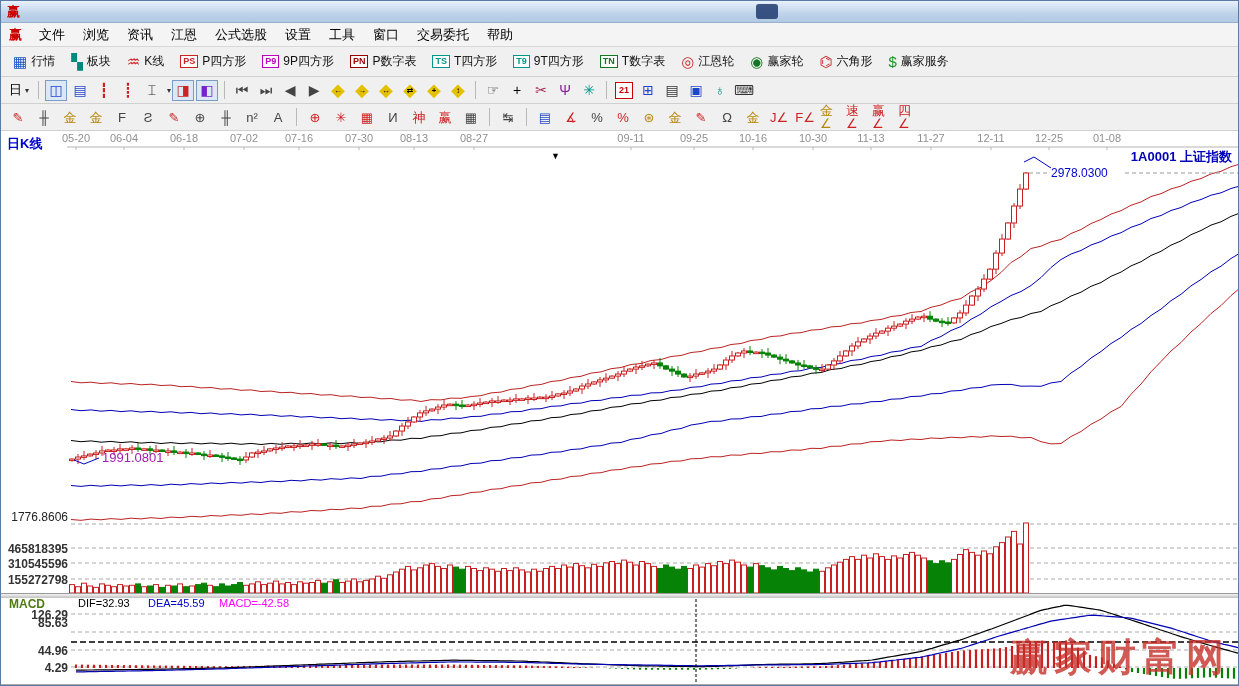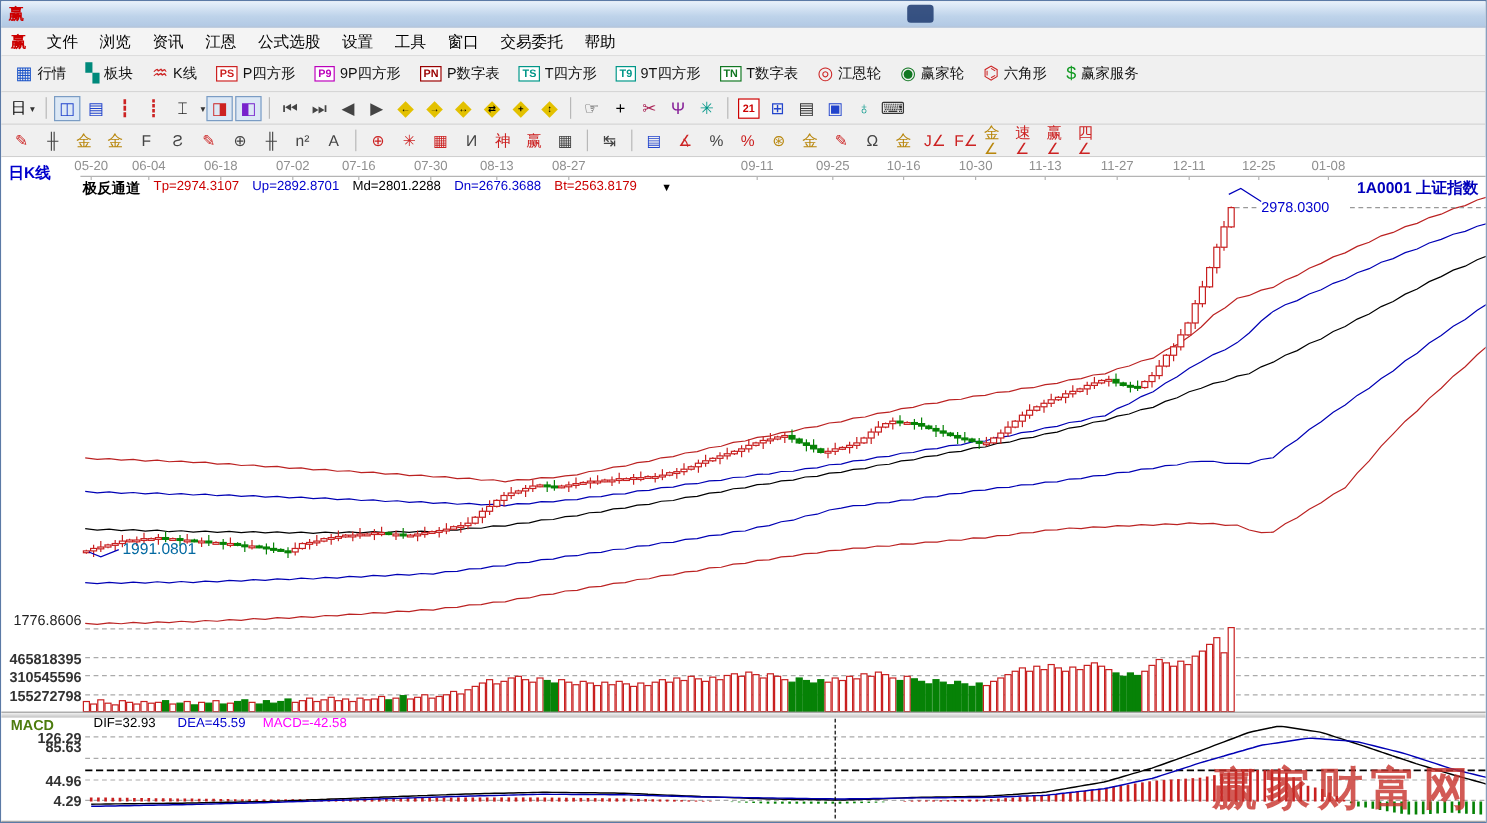--- a/index.html
+++ b/index.html
@@ -38,21 +38,21 @@
   .klabel{position:absolute;left:6px;top:4px;color:#0000cc;font-weight:bold;font-size:13px;}
   .symlabel{position:absolute;right:8px;top:17px;color:#0000bb;font-weight:bold;font-size:13px;}
   .indrow{position:absolute;left:68px;top:18px;font-size:11px;display:flex;white-space:nowrap;}
   .indrow span{margin-right:11px;}
   .ind-name{color:#000;font-size:12px;font-weight:bold;}
   .i-tp,.i-bt{color:#cc0000;}
   .i-up,.i-dn{color:#0000cc;}
   .i-md{color:#000;}
   .ind-caret{position:absolute;left:550px;top:20px;font-size:9px;color:#000;}
   .peak-label{position:absolute;left:1050px;top:35px;color:#0000cc;font-size:12px;}
-  .start-label{position:absolute;left:101px;top:319px;color:#0369a1;font-size:13px;}
+  .start-label{position:absolute;left:101px;top:319px;color:#a21caf;font-size:13px;}
   .lowgrid-label{position:absolute;left:0;width:67px;text-align:right;top:379px;color:#222;font-size:12px;}
   .vaxis,.maxis{position:absolute;left:0;width:67px;text-align:right;color:#333;font-size:12px;font-weight:bold;}
   .macdrow{position:absolute;left:0;top:466px;width:100%;font-size:11px;height:14px;}
   .macdrow span{position:absolute;}
   .m-label{left:8px;color:#4d7c0f;font-weight:bold;font-size:12px;}
   .m-dif{left:77px;color:#000;}
   .m-dea{left:147px;color:#0000cc;}
   .m-macd{left:218px;color:#ff00ff;}
   .vsplit{position:absolute;left:0;top:462px;width:100%;height:5px;background:linear-gradient(#f2f2f2,#c2c2c2);border-top:1px solid #999;}
   .bottombar{position:absolute;left:0;bottom:0;width:100%;height:3px;background:#d4d0c8;border-top:1px solid #a8a8a8;}
@@ -961,28 +961,20 @@
         <line x1="1227" y1="667" x2="1227" y2="677.3520515862069" stroke="#068206" stroke-width="2.2"></line>
         <line x1="1233" y1="667" x2="1233" y2="677.6755297931035" stroke="#068206" stroke-width="2.2"></line>
         <path d="M75 669.2 L79 669.1 L83 669.1 L87 669.0 L91 669.0 L95 668.9 L99 668.9 L103 668.8 L107 668.8 L111 668.8 L115 668.7 L119 668.7 L123 668.6 L127 668.6 L131 668.5 L135 668.5 L139 668.4 L143 668.4 L147 668.3 L151 668.3 L155 668.2 L159 668.1 L163 668.1 L167 668.0 L171 667.9 L175 667.8 L179 667.8 L183 667.7 L187 667.6 L191 667.5 L195 667.5 L199 667.4 L203 667.3 L207 667.2 L211 667.2 L215 667.1 L219 667.0 L223 666.9 L227 666.7 L231 666.6 L235 666.4 L239 666.3 L243 666.1 L247 666.0 L251 665.8 L255 665.7 L259 665.5 L263 665.4 L267 665.2 L271 665.1 L275 664.9 L279 664.8 L283 664.6 L287 664.5 L291 664.3 L295 664.1 L299 664.0 L303 663.8 L307 663.7 L311 663.5 L315 663.4 L319 663.2 L323 663.1 L327 662.9 L331 662.8 L335 662.6 L339 662.5 L343 662.3 L347 662.2 L351 662.0 L355 661.9 L359 661.7 L363 661.6 L367 661.4 L371 661.3 L375 661.1 L379 661.0 L383 660.8 L387 660.7 L391 660.6 L395 660.5 L399 660.4 L403 660.3 L407 660.2 L411 660.1 L415 660.0 L419 660.0 L423 659.9 L427 659.8 L431 659.7 L435 659.6 L439 659.5 L443 659.4 L447 659.3 L451 659.2 L455 659.2 L459 659.3 L463 659.3 L467 659.4 L471 659.4 L475 659.5 L479 659.5 L483 659.6 L487 659.6 L491 659.7 L495 659.7 L499 659.8 L503 659.8 L507 659.9 L511 659.9 L515 660.0 L519 660.0 L523 660.2 L527 660.4 L531 660.5 L535 660.7 L539 660.9 L543 661.0 L547 661.2 L551 661.4 L555 661.6 L559 661.7 L563 661.9 L567 662.1 L571 662.3 L575 662.4 L579 662.6 L583 662.8 L587 662.9 L591 663.1 L595 663.2 L599 663.3 L603 663.5 L607 663.6 L611 663.8 L615 663.9 L619 664.1 L623 664.2 L627 664.4 L631 664.5 L635 664.6 L639 664.8 L643 664.9 L647 664.9 L651 665.0 L655 665.0 L659 665.1 L663 665.2 L667 665.2 L671 665.3 L675 665.3 L679 665.4 L683 665.5 L687 665.5 L691 665.6 L695 665.6 L699 665.7 L703 665.6 L707 665.5 L711 665.4 L715 665.3 L719 665.1 L723 665.0 L727 664.9 L731 664.8 L735 664.6 L739 664.4 L743 664.3 L747 664.1 L751 663.9 L755 663.7 L759 663.6 L763 663.5 L767 663.4 L771 663.4 L775 663.3 L779 663.2 L783 663.2 L787 663.1 L791 663.1 L795 663.0 L799 663.0 L803 662.9 L807 662.8 L811 662.8 L815 662.7 L819 662.7 L823 662.4 L827 662.2 L831 661.9 L835 661.6 L839 661.3 L843 661.1 L847 660.8 L851 660.5 L855 660.2 L859 659.9 L863 659.7 L867 659.4 L871 659.0 L875 658.3 L879 657.6 L883 656.9 L887 656.2 L891 655.5 L895 654.8 L899 654.1 L903 653.4 L907 652.8 L911 652.1 L915 651.4 L919 650.7 L923 649.6 L927 648.4 L931 647.3 L935 646.1 L939 644.9 L943 643.7 L947 642.6 L951 641.4 L955 640.2 L959 639.1 L963 637.7 L967 636.3 L971 634.8 L975 633.4 L979 632.0 L983 630.5 L987 629.1 L991 627.7 L995 626.2 L999 624.8 L1003 623.3 L1007 621.8 L1011 620.2 L1015 618.7 L1019 617.2 L1023 615.7 L1027 614.2 L1031 612.6 L1035 611.1 L1039 609.6 L1043 608.6 L1047 607.8 L1051 606.9 L1055 606.1 L1059 605.3 L1063 604.4 L1067 604.3 L1071 604.9 L1075 605.5 L1079 606.1 L1083 606.7 L1087 607.3 L1091 607.9 L1095 608.5 L1099 609.1 L1103 610.2 L1107 611.5 L1111 612.8 L1115 614.1 L1119 615.4 L1123 616.7 L1127 618.0 L1131 619.3 L1135 620.6 L1139 621.9 L1143 623.3 L1147 624.6 L1151 626.0 L1155 627.3 L1159 628.7 L1163 630.0 L1167 631.3 L1171 632.7 L1175 634.0 L1179 635.4 L1183 636.6 L1187 637.8 L1191 639.0 L1195 640.2 L1199 641.4 L1203 642.6 L1207 643.8 L1211 645.0 L1215 646.1 L1219 647.2 L1223 648.3 L1227 649.4 L1231 650.5 L1235 651.6 L1239 652.7 " stroke="#000000" fill="none" stroke-width="1.2"></path>
         <path d="M75 670.9 L79 670.8 L83 670.8 L87 670.7 L91 670.6 L95 670.6 L99 670.5 L103 670.4 L107 670.4 L111 670.3 L115 670.2 L119 670.1 L123 670.1 L127 670.0 L131 669.9 L135 669.9 L139 669.8 L143 669.7 L147 669.7 L151 669.6 L155 669.5 L159 669.4 L163 669.3 L167 669.2 L171 669.1 L175 669.0 L179 668.9 L183 668.8 L187 668.7 L191 668.6 L195 668.5 L199 668.4 L203 668.3 L207 668.2 L211 668.1 L215 668.0 L219 667.9 L223 667.8 L227 667.6 L231 667.5 L235 667.4 L239 667.2 L243 667.1 L247 667.0 L251 666.9 L255 666.7 L259 666.6 L263 666.5 L267 666.3 L271 666.2 L275 666.1 L279 665.9 L283 665.8 L287 665.7 L291 665.6 L295 665.4 L299 665.3 L303 665.2 L307 665.0 L311 664.9 L315 664.8 L319 664.6 L323 664.5 L327 664.4 L331 664.3 L335 664.1 L339 664.0 L343 663.9 L347 663.7 L351 663.6 L355 663.5 L359 663.3 L363 663.2 L367 663.1 L371 662.9 L375 662.8 L379 662.7 L383 662.6 L387 662.5 L391 662.4 L395 662.3 L399 662.2 L403 662.1 L407 662.0 L411 661.9 L415 661.8 L419 661.7 L423 661.6 L427 661.5 L431 661.4 L435 661.3 L439 661.2 L443 661.1 L447 661.0 L451 660.9 L455 660.9 L459 661.0 L463 661.0 L467 661.0 L471 661.0 L475 661.1 L479 661.1 L483 661.1 L487 661.1 L491 661.2 L495 661.2 L499 661.2 L503 661.2 L507 661.3 L511 661.3 L515 661.3 L519 661.3 L523 661.4 L527 661.6 L531 661.7 L535 661.8 L539 661.9 L543 662.0 L547 662.1 L551 662.3 L555 662.4 L559 662.5 L563 662.6 L567 662.7 L571 662.8 L575 662.9 L579 663.1 L583 663.1 L587 663.2 L591 663.2 L595 663.3 L599 663.4 L603 663.4 L607 663.5 L611 663.5 L615 663.6 L619 663.7 L623 663.7 L627 663.8 L631 663.8 L635 663.9 L639 663.9 L643 664.0 L647 664.1 L651 664.1 L655 664.2 L659 664.2 L663 664.3 L667 664.4 L671 664.4 L675 664.5 L679 664.5 L683 664.6 L687 664.6 L691 664.7 L695 664.8 L699 664.8 L703 664.8 L707 664.7 L711 664.7 L715 664.6 L719 664.6 L723 664.5 L727 664.4 L731 664.4 L735 664.3 L739 664.3 L743 664.2 L747 664.1 L751 664.1 L755 664.0 L759 664.0 L763 663.9 L767 663.9 L771 663.9 L775 663.9 L779 663.8 L783 663.8 L787 663.8 L791 663.7 L795 663.7 L799 663.7 L803 663.6 L807 663.6 L811 663.6 L815 663.6 L819 663.5 L823 663.4 L827 663.3 L831 663.1 L835 663.0 L839 662.9 L843 662.7 L847 662.6 L851 662.4 L855 662.3 L859 662.2 L863 662.0 L867 661.9 L871 661.7 L875 661.2 L879 660.8 L883 660.3 L887 659.9 L891 659.4 L895 659.0 L899 658.5 L903 658.1 L907 657.6 L911 657.2 L915 656.7 L919 656.3 L923 655.5 L927 654.6 L931 653.8 L935 652.9 L939 652.0 L943 651.1 L947 650.3 L951 649.4 L955 648.5 L959 647.7 L963 646.5 L967 645.2 L971 643.9 L975 642.6 L979 641.3 L983 640.0 L987 638.7 L991 637.4 L995 636.0 L999 634.7 L1003 633.6 L1007 632.4 L1011 631.3 L1015 630.1 L1019 629.0 L1023 627.8 L1027 626.7 L1031 625.5 L1035 624.4 L1039 623.2 L1043 622.1 L1047 620.9 L1051 619.9 L1055 619.3 L1059 618.7 L1063 618.1 L1067 617.5 L1071 616.9 L1075 616.3 L1079 615.7 L1083 615.1 L1087 614.5 L1091 614.1 L1095 614.4 L1099 614.7 L1103 615.0 L1107 615.3 L1111 615.6 L1115 615.9 L1119 616.2 L1123 616.5 L1127 616.8 L1131 617.3 L1135 618.3 L1139 619.3 L1143 620.3 L1147 621.3 L1151 622.3 L1155 623.3 L1159 624.3 L1163 625.3 L1167 626.3 L1171 627.4 L1175 628.7 L1179 630.0 L1183 631.3 L1187 632.6 L1191 633.9 L1195 635.2 L1199 636.5 L1203 637.8 L1207 639.1 L1211 640.3 L1215 641.3 L1219 642.3 L1223 643.3 L1227 644.2 L1231 645.2 L1235 646.2 L1239 647.2 " stroke="#0000b4" fill="none" stroke-width="1.2"></path>
         <line x1="695" y1="593" x2="695" y2="683" stroke="#000" stroke-dasharray="3 2"></line>
       </svg>
 
     <div class="klabel">日K线</div>
     <div class="symlabel">1A0001  上证指数</div>
 
-    <div class="indrow">
-      <span class="ind-name">极反通道</span>
-      <span class="i-tp">Tp=2974.3107</span>
-      <span class="i-up">Up=2892.8701</span>
-      <span class="i-md">Md=2801.2288</span>
-      <span class="i-dn">Dn=2676.3688</span>
-      <span class="i-bt">Bt=2563.8179</span>
-    </div>
     <span class="ind-caret">▼</span>
 
     <span class="peak-label">2978.0300</span>
     <span class="start-label">1991.0801</span>
     <span class="lowgrid-label">1776.8606</span>
 
     <span class="vaxis" style="top:411px">465818395</span>
     <span class="vaxis" style="top:426px">310545596</span>
     <span class="vaxis" style="top:442px">155272798</span>
 

